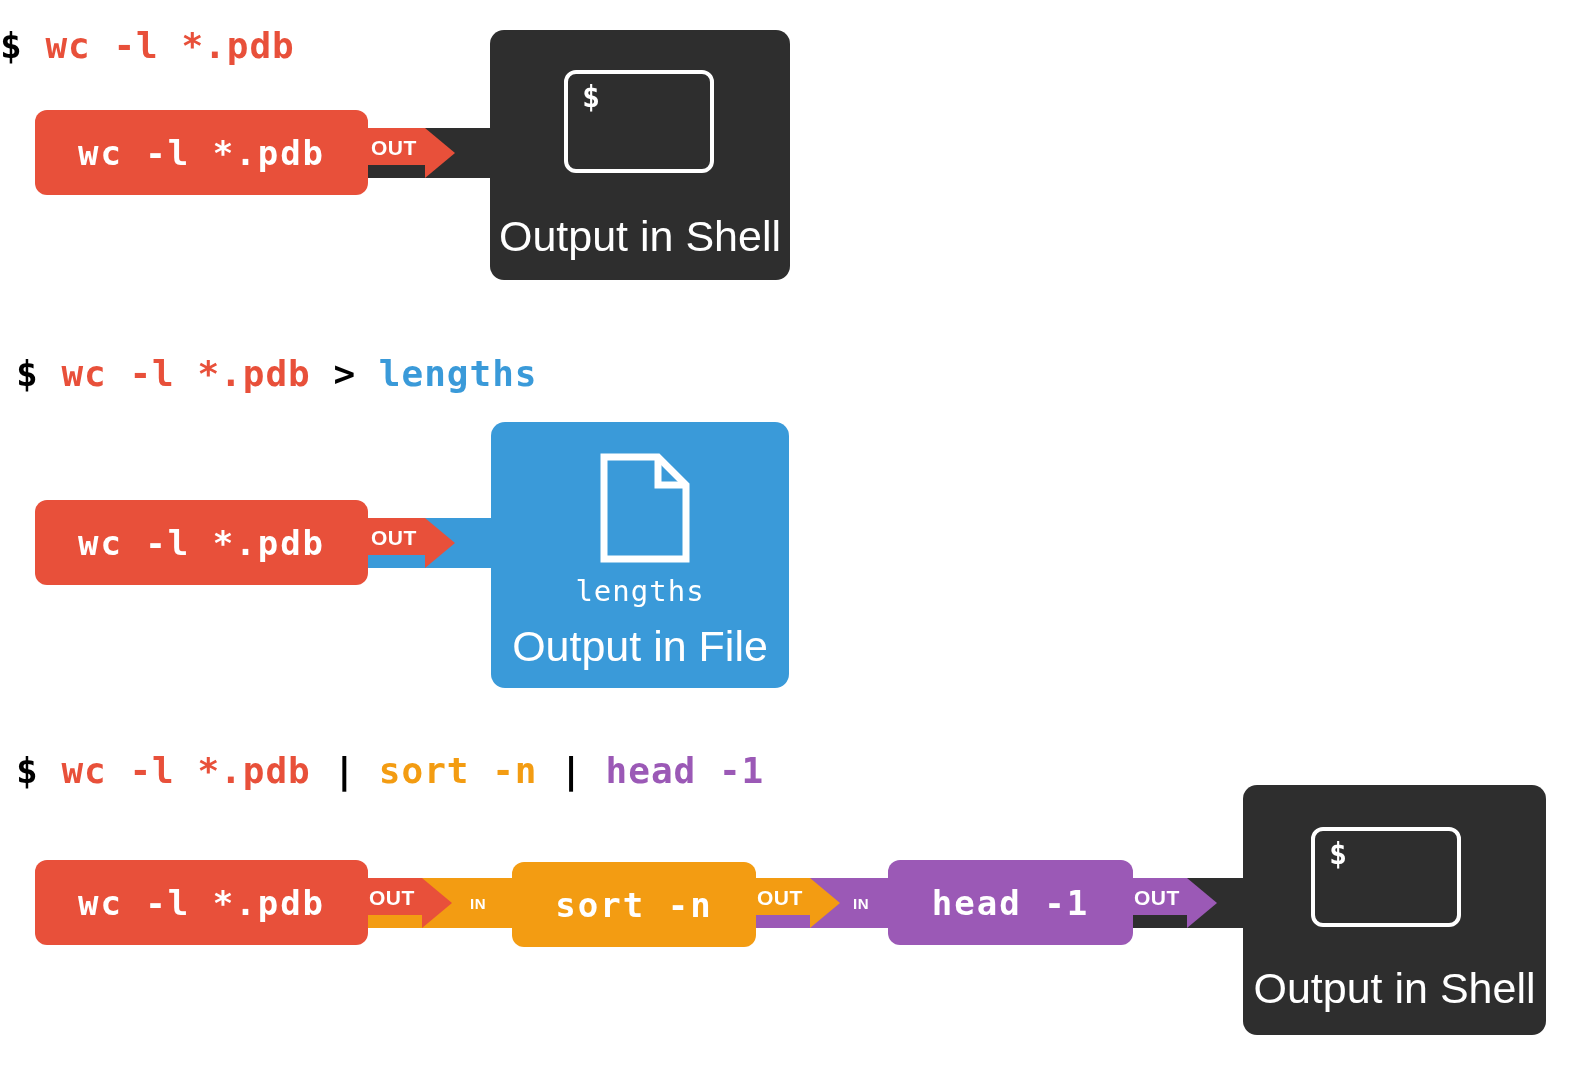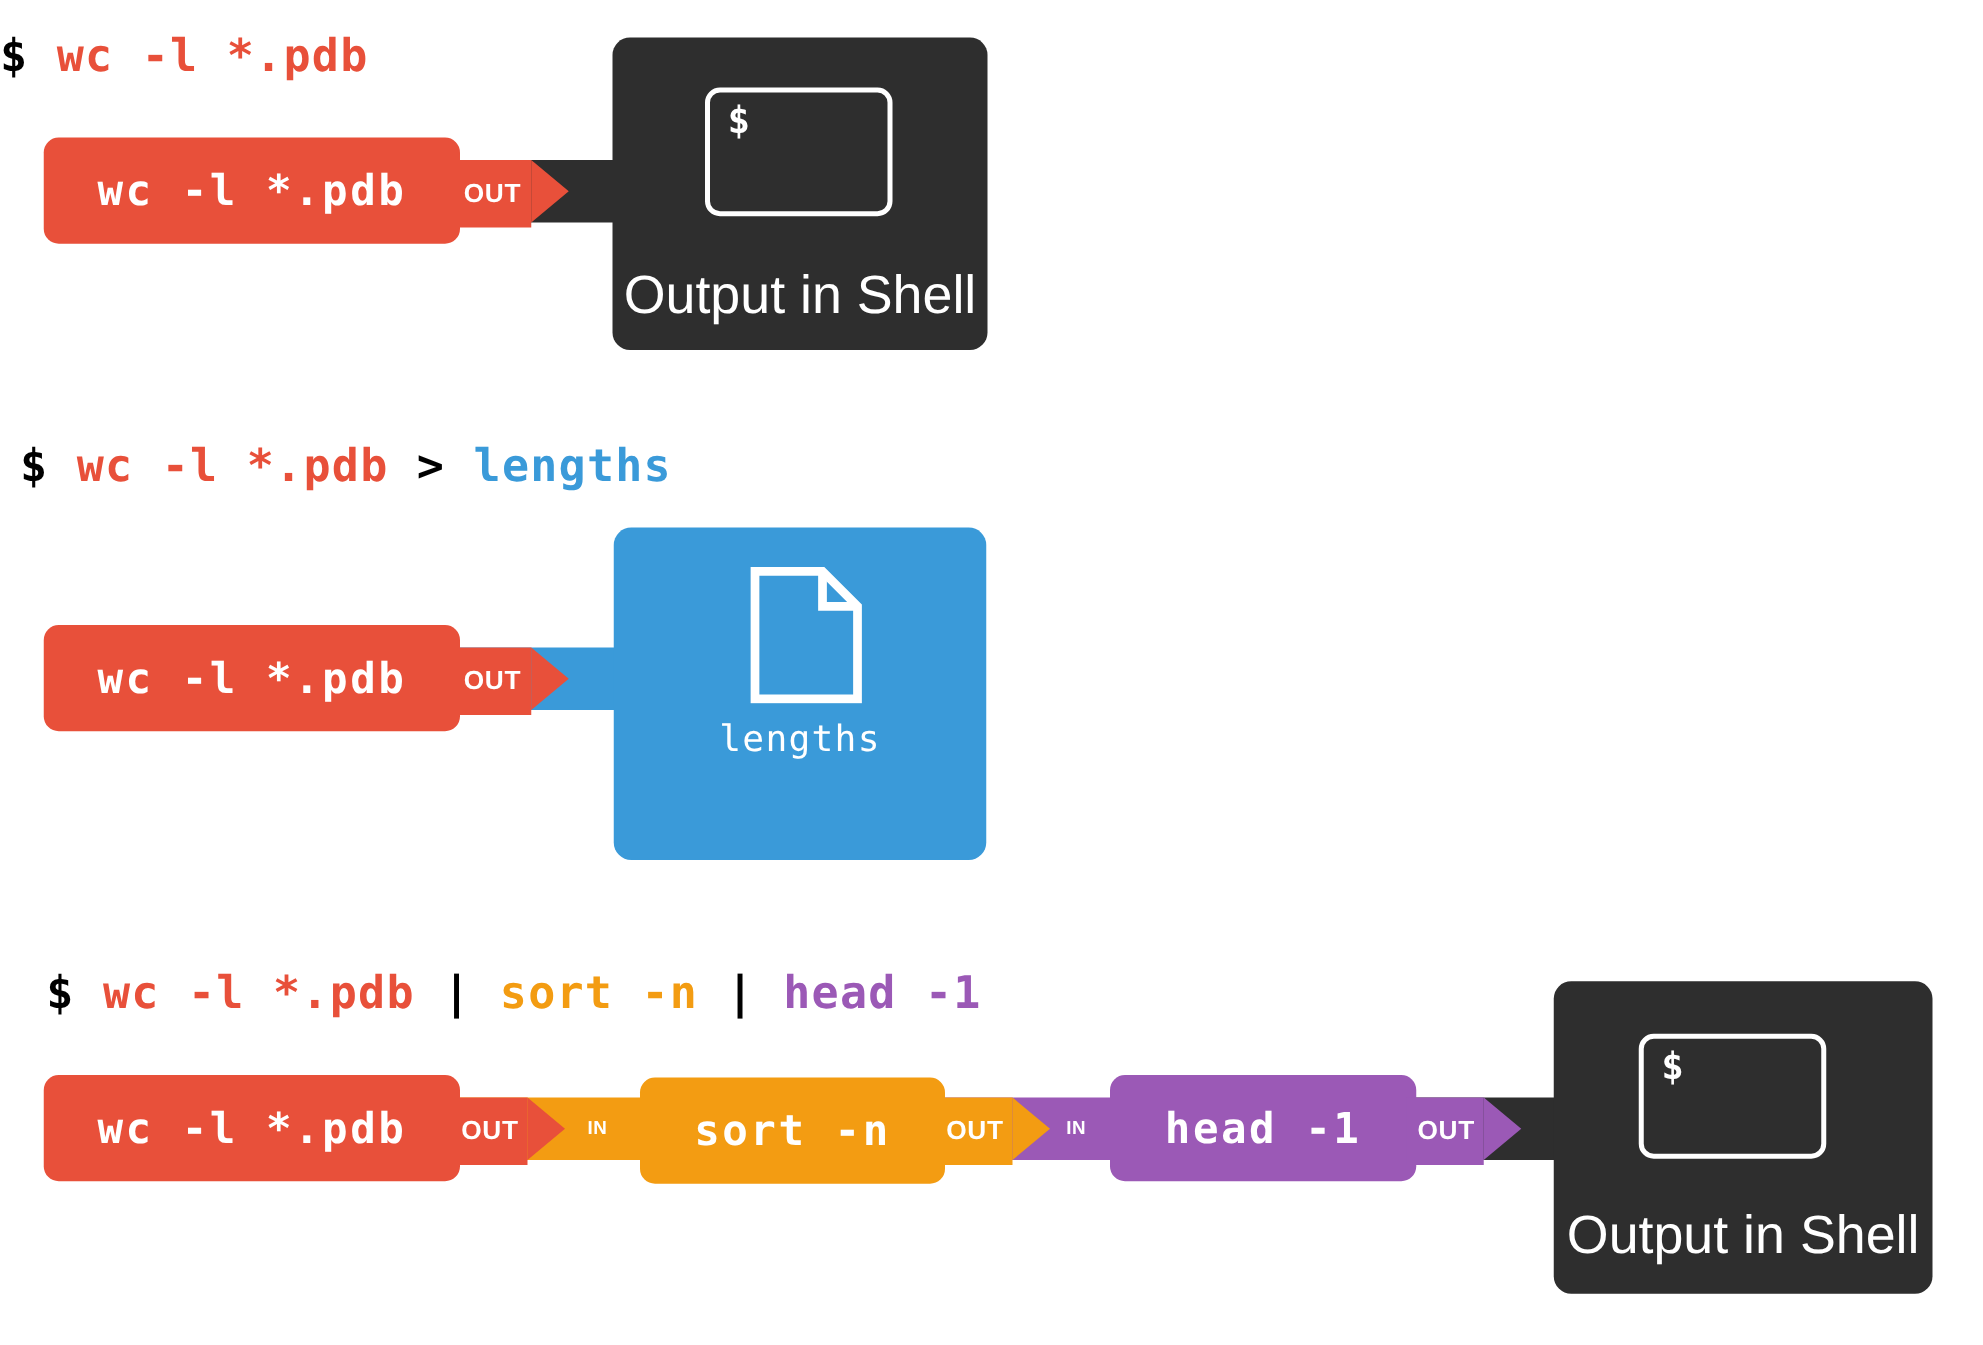--- a/index.html
+++ b/index.html
@@ -67,21 +67,21 @@
     font-weight: bold;
     font-size: 15px;
     color: #ffffff;
     letter-spacing: 0.5px;
     line-height: 1;
   }
 
   
   .outstub {
     position: absolute;
-    height: 54px;
+    height: 37px;
   }
   .outstub .stub-rect {
     position: absolute;
     left: 0; top: 0; bottom: 0;
   }
   .outstub .stub-tip {
     position: absolute;
     top: 0;
     width: 0; height: 0;
     border-top: 25px solid transparent;
@@ -192,26 +192,27 @@
   </div>
 
   <div class="outnode" style="left:491px; top:422px; width:298px; height:266px; background:#3a9ad9;">
     <div class="file-glyph" style="left:109px; top:31px; width:90px; height:110px;">
       <svg width="90" height="110" viewBox="0 0 90 110" aria-hidden="true">
         <path d="M4 4 H58 L86 32 V106 H4 Z" fill="none" stroke="#ffffff" stroke-width="7" stroke-linejoin="miter"></path>
         <path d="M58 4 V32 H86" fill="none" stroke="#ffffff" stroke-width="7" stroke-linejoin="miter"></path>
       </svg>
     </div>
     <div class="file-name" style="top:155px;">lengths</div>
+    <div class="node-title" style="top:203px;">Output in File</div>
   </div>
 </div>
 
 <div class="row">
 
-  <div class="cmdline" style="left:16px; top:777px;margin-left:21px;"><span class="tok-prompt">$</span><span class="tok-black"> </span><span class="tok-red">wc -l *.pdb</span><span class="tok-black"> | </span><span class="tok-orange">sort -n</span><span class="tok-black"> | </span><span class="tok-purple">head -1</span></div>
+  <div class="cmdline" style="left:16px; top:753px;"><span class="tok-prompt">$</span><span class="tok-black"> </span><span class="tok-red">wc -l *.pdb</span><span class="tok-black"> | </span><span class="tok-orange">sort -n</span><span class="tok-black"> | </span><span class="tok-purple">head -1</span></div>
 
   <div class="band" style="left:360px; top:878px; width:160px; background:#f39c12;">
     <span class="port" style="left:110px;">IN</span>
   </div>
   <div class="band" style="left:748px; top:878px; width:150px; background:#9b59b6;">
     <span class="port" style="left:105px;">IN</span>
   </div>
   <div class="band" style="left:1125px; top:878px; width:145px; background:#2e2e2e;"></div>
 
   <div class="cmdbox" style="left:35px; top:860px; width:333px; height:85px; background:#e8503a;">

